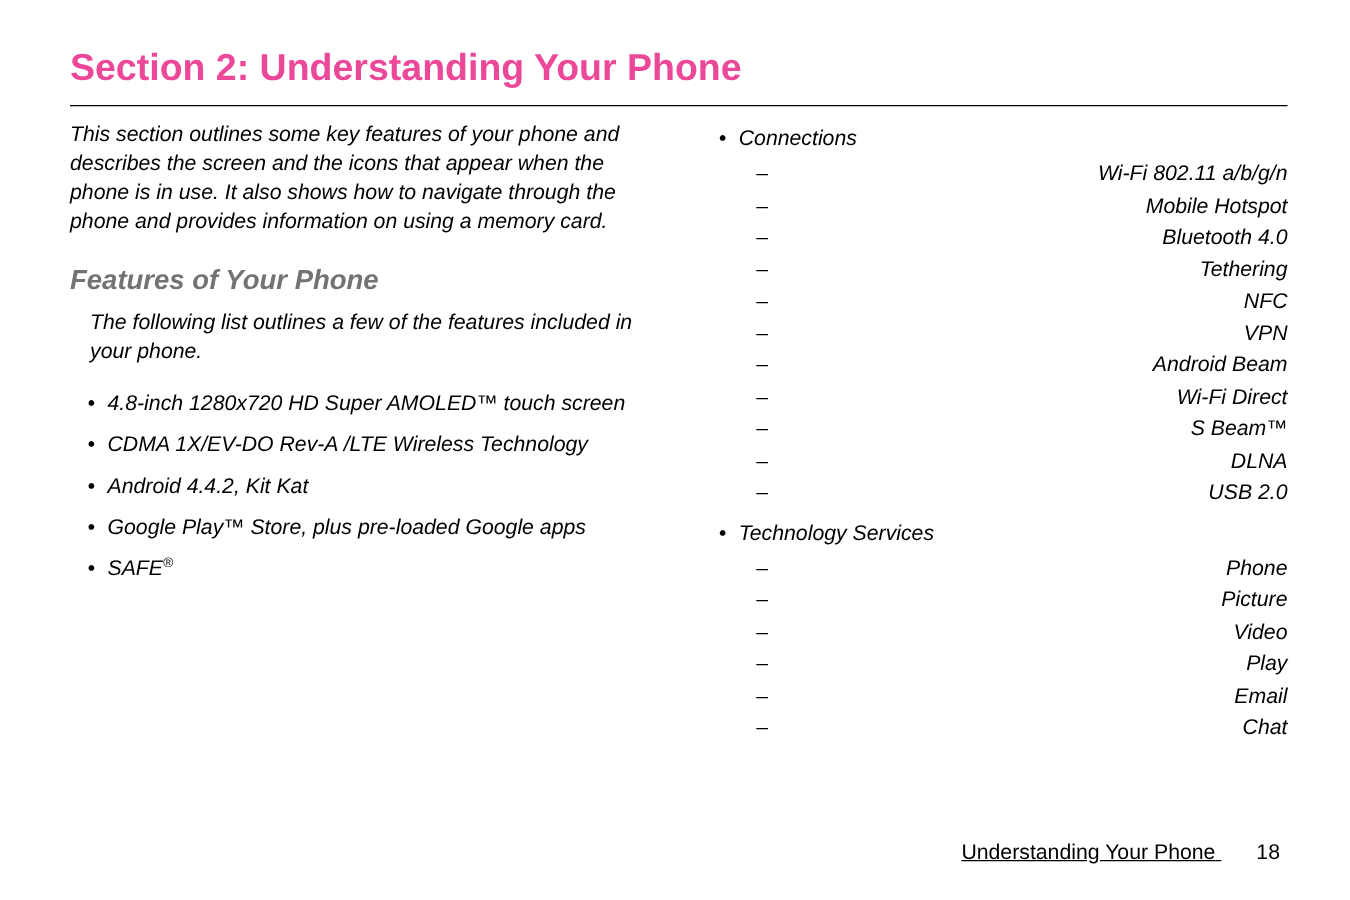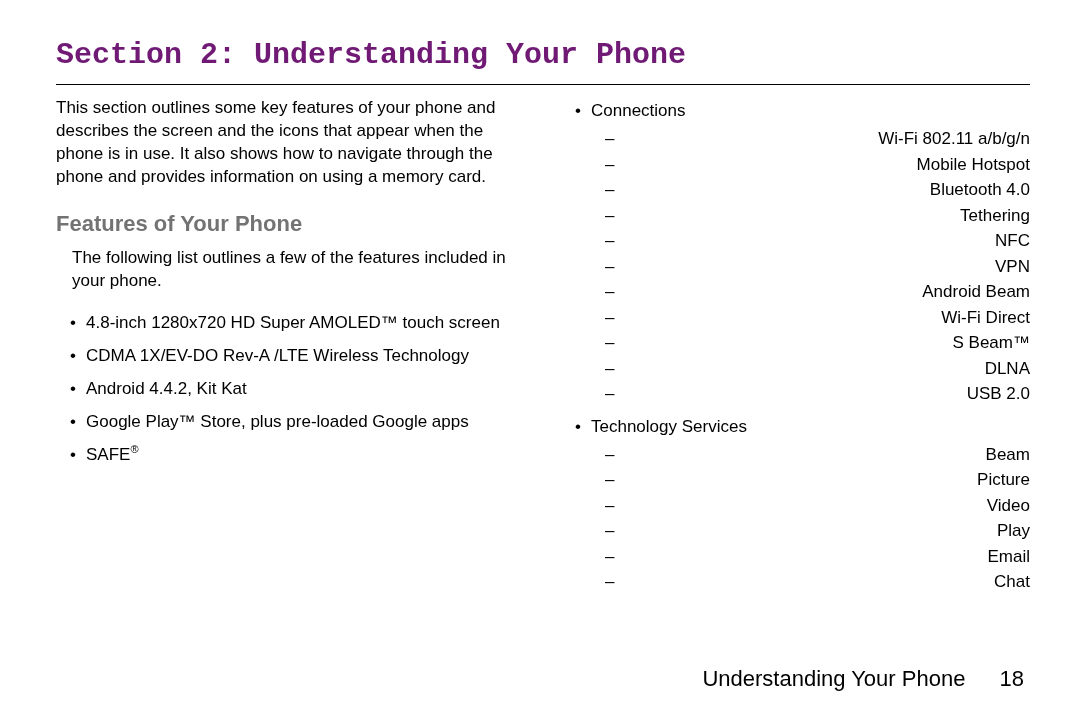--- a/index.html
+++ b/index.html
@@ -12,35 +12,36 @@
       color: #000;
       box-sizing: border-box;
     }
     .page {
       padding: 38px 50px 20px 56px;
       box-sizing: border-box;
       position: relative;
       height: 100%;
     }
     .section-title {
-      font-family: Liberation Mono, monospace;
+      font-family: Liberation Sans, sans-serif;
       font-weight: 900;
       font-size: 30px;
-      color: #701a75;
+      color: #ec4899;
       margin: 0 0 12px 0;
       letter-spacing: 0px;
     }
     .rule {
       border: none;
       border-top: 1px solid #000;
       margin: 0 0 12px 0;
     }
     .columns {
       display: flex;
       gap: 36px;
+      font-style: italic;
     }
     .col {
       flex: 1;
     }
     .intro {
       font-size: 17px;
       line-height: 1.35;
       margin: 0 0 22px 0;
     }
     .sub-title {
@@ -94,21 +95,22 @@
       top: 0;
     }
     .sup {
       font-size: 11px;
       vertical-align: super;
     }
     .footer {
       position: absolute;
       bottom: 28px;
       right: 56px;
-      font-size: 22px;
+      font-size: 17px;
+      text-decoration: underline;
     }
     .footer .pg {
       display: inline-block;
       margin-left: 28px;
     }
   </style>
 </head>
 <body>
 
 <div class="page">
@@ -147,21 +149,21 @@
             <li>Android Beam</li>
             <li>Wi-Fi Direct</li>
             <li>S Beam™</li>
             <li>DLNA</li>
             <li>USB 2.0</li>
           </ul>
         </li>
         <li>
           <span>Technology Services</span>
           <ul class="dashes">
-            <li>Beam</li>
+            <li>Phone</li>
             <li>Picture</li>
             <li>Video</li>
             <li>Play</li>
             <li>Email</li>
             <li>Chat</li>
           </ul>
         </li>
       </ul>
     </div>
 

